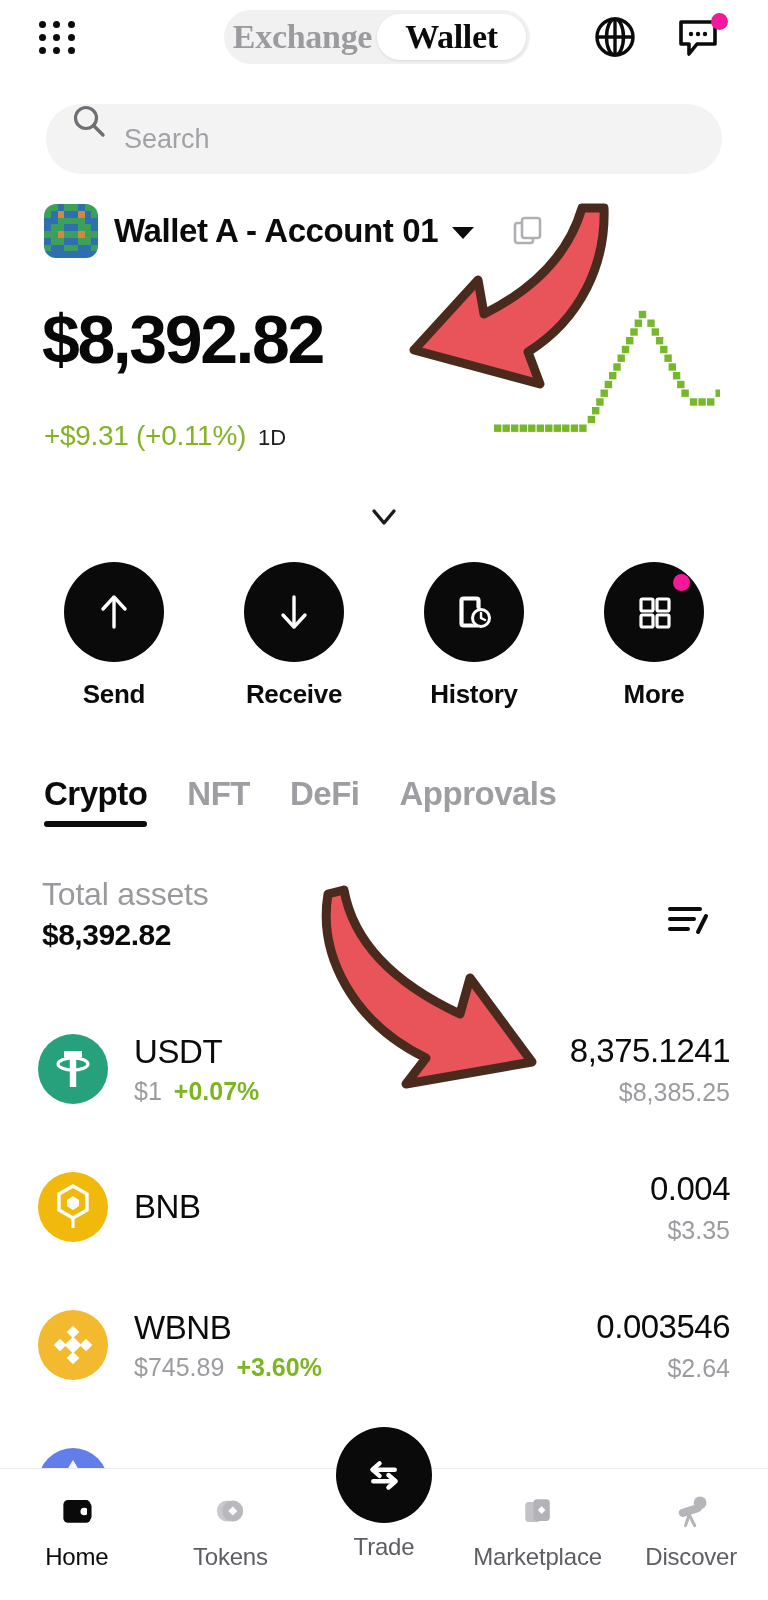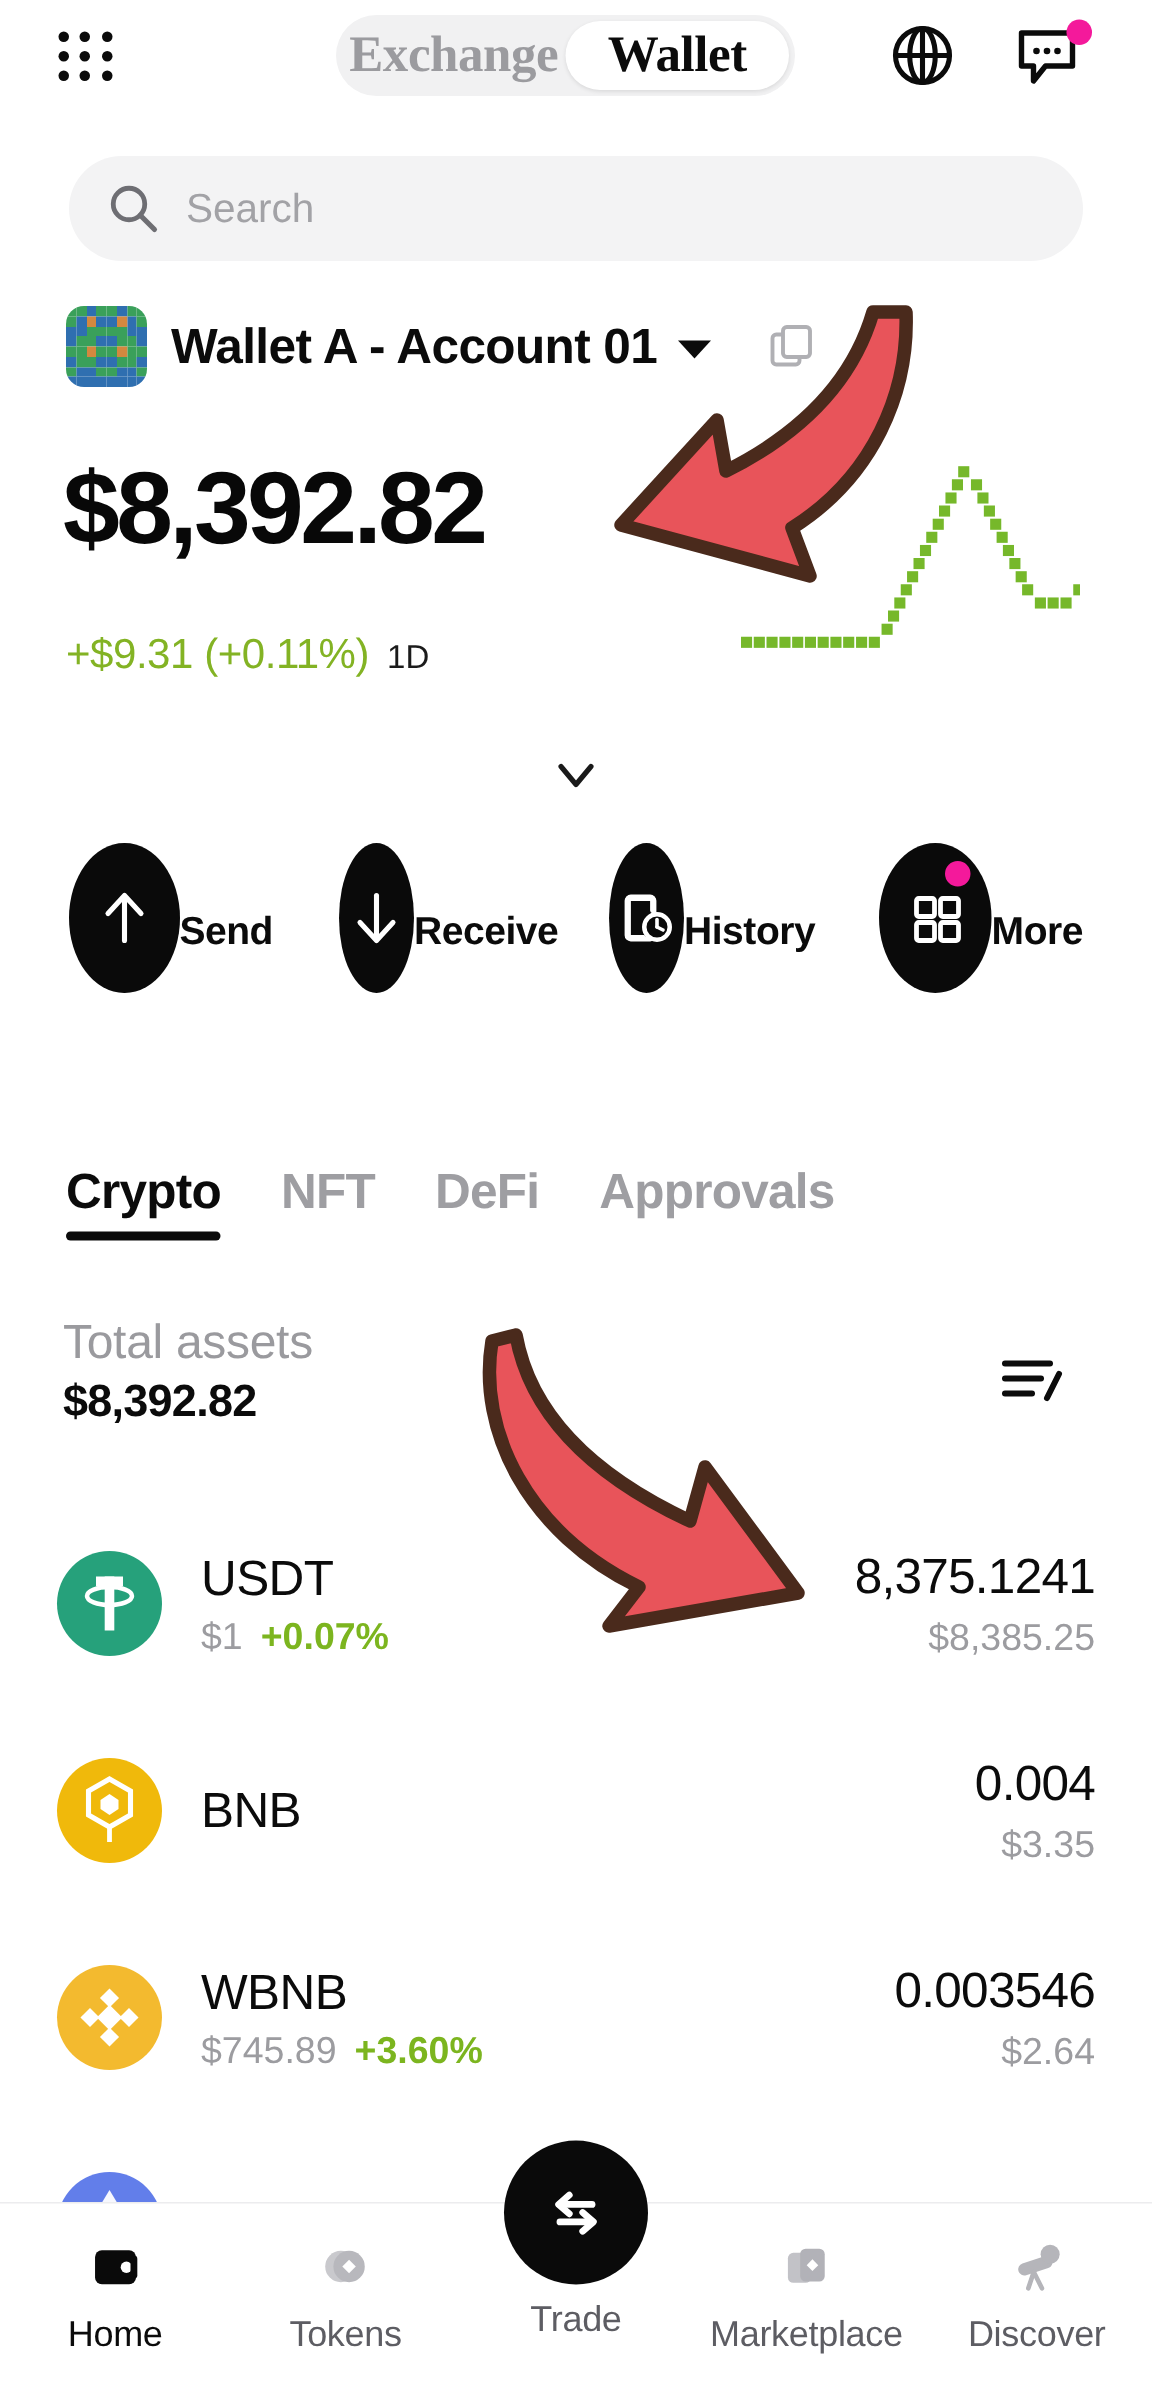--- a/index.html
+++ b/index.html
@@ -44,21 +44,21 @@
   .msg-badge {
     position: absolute; right: -2px; top: -1px;
     width: 17px; height: 17px; border-radius: 50%; background: #f4199b;
   }
 
   
   .search-bar {
     position: absolute; left: 46px; top: 104px;
     width: 676px; height: 70px;
     background: #f3f3f4; border-radius: 35px;
-    display: flex; align-items: center; padding: 0 26px;
+    display: flex; padding: 0 26px;
   }
   .search-bar .s-icon { width: 34px; height: 34px; flex: 0 0 34px; margin-right: 18px; }
   .search-bar input {
     border: none; background: transparent; outline: none;
     font-family: "Liberation Sans", sans-serif;
     font-size: 27px; color: #111; width: 100%;
   }
   .search-bar input::placeholder { color: #a2a2a6; }
 
   
@@ -105,21 +105,21 @@
   
   .collapse-chevron {
     position: absolute; left: 360px; top: 500px; width: 48px; height: 34px;
   }
 
   
   .actions {
     position: absolute; left: 0; top: 562px; width: 768px;
     display: flex; justify-content: space-around; padding: 0 24px;
   }
-  .action { width: 136px; display: flex; flex-direction: row; align-items: center; }
+  .action { width: 136px; display: flex; flex-direction: column; align-items: center; }
   .action-circle {
     position: relative;
     width: 100px; height: 100px; border-radius: 50%; background: #0a0a0a;
     display: flex; align-items: center; justify-content: center;
   }
   .action-dot {
     position: absolute; right: 14px; top: 12px;
     width: 17px; height: 17px; border-radius: 50%; background: #f4199b;
   }
   .action-label {

